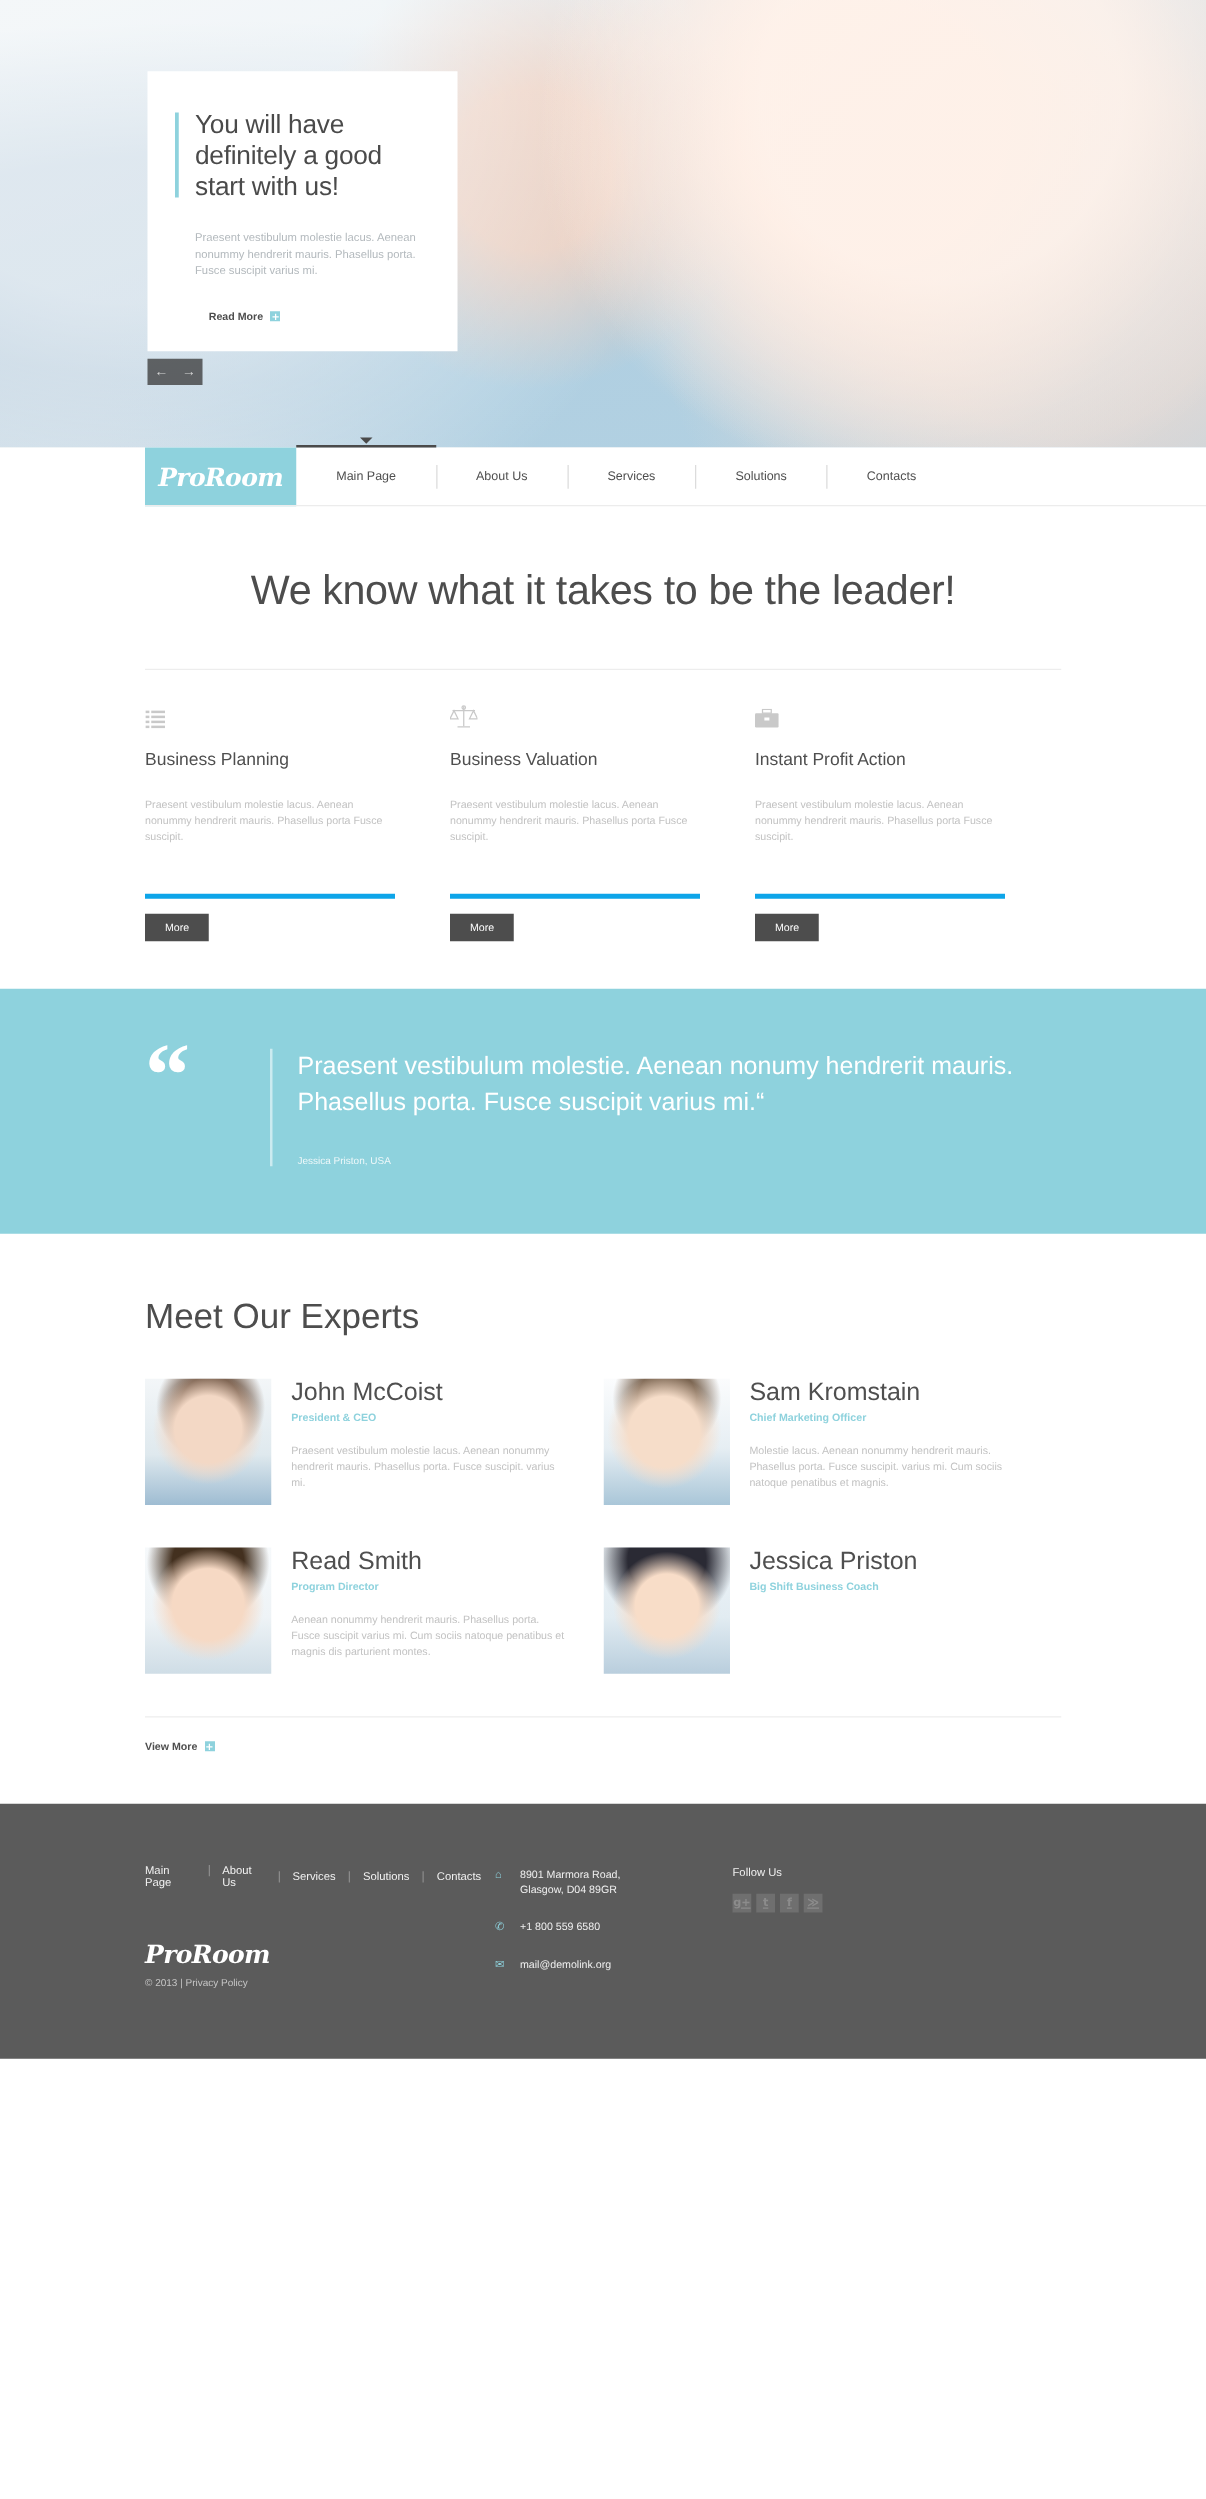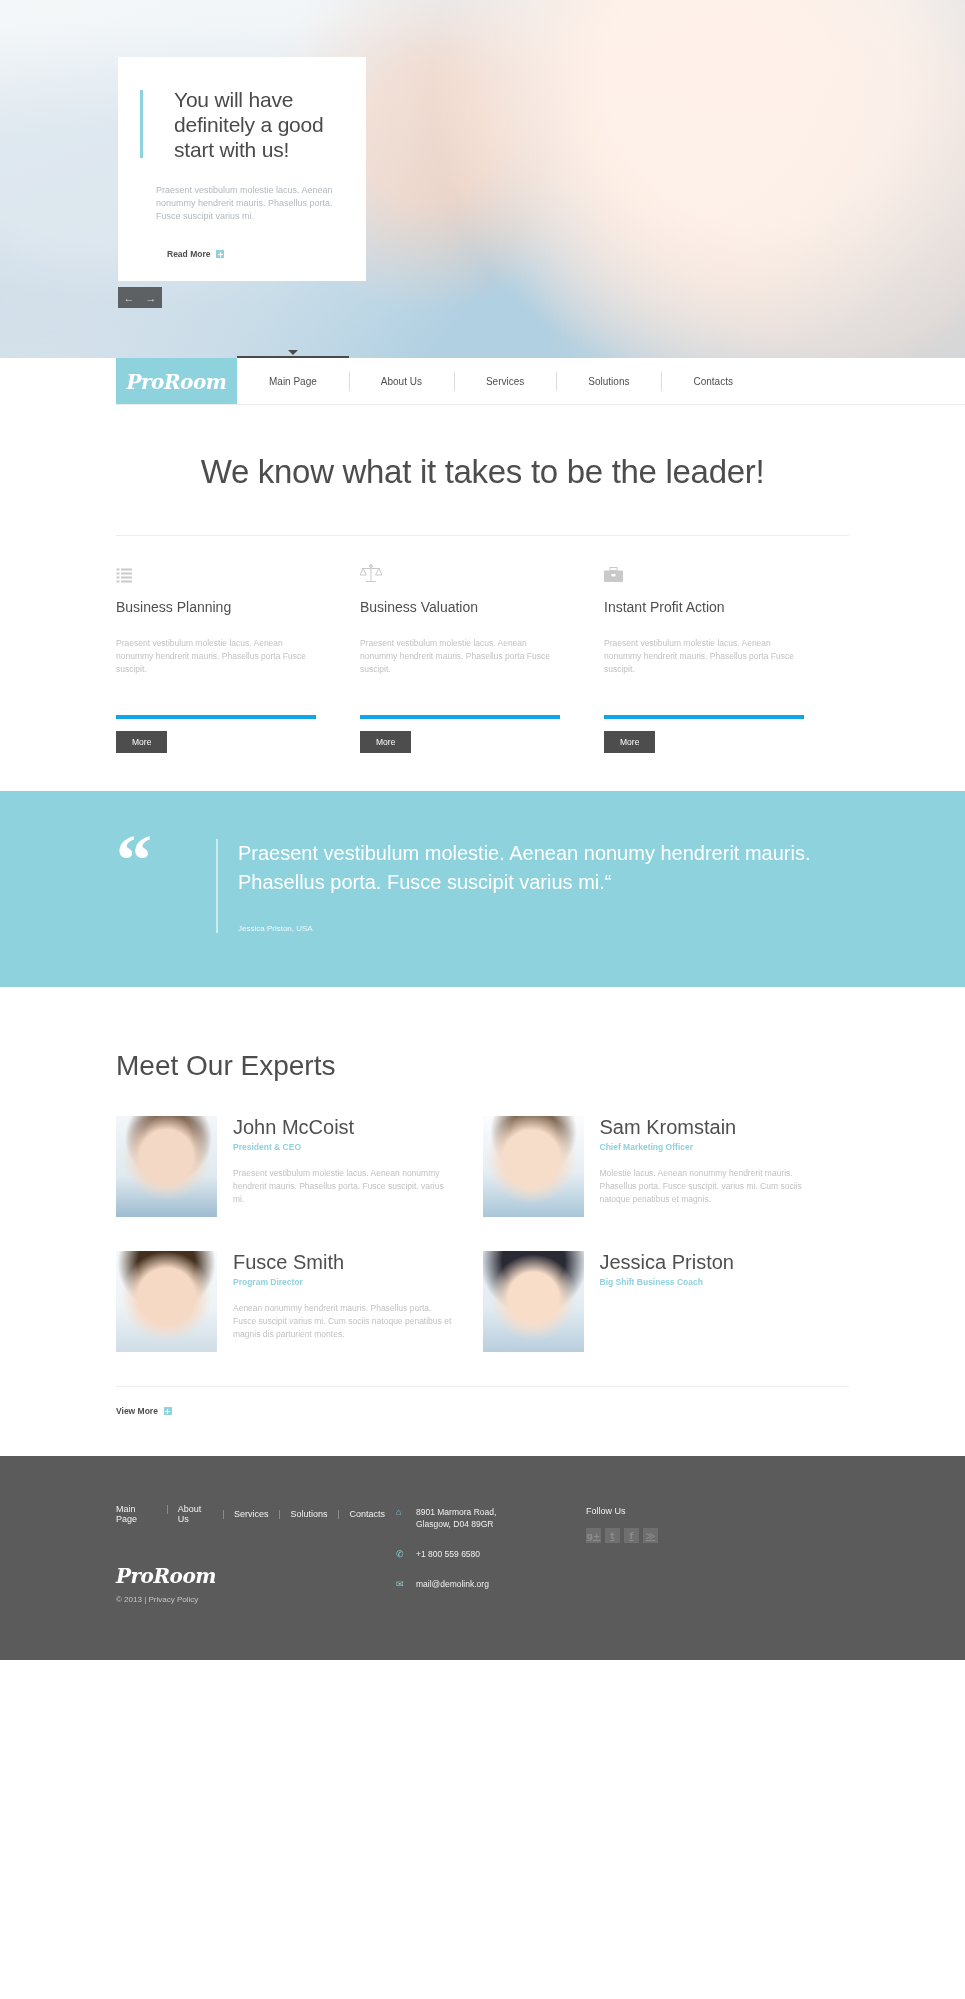--- a/index.html
+++ b/index.html
@@ -44,21 +44,21 @@
     left: 118px;
     top: 57px;
     width: 248px;
     min-height: 224px;
     background: #ffffff;
     padding: 30px 24px 18px 22px;
   }
   .hero-title-wrap {
     display: flex;
     align-items: stretch;
-    gap: 31px;
+    gap: 13px;
     margin-bottom: 22px;
   }
   .hero-bar {
     width: 3px;
     background: #8ed2dd;
     flex: 0 0 3px;
     margin-top: 3px;
     margin-bottom: 4px;
   }
   .hero-title {
@@ -277,21 +277,21 @@
     margin-top: 27px;
     font-size: 8px;
     color: rgba(255,255,255,0.85);
   }
 
   
   .experts-heading {
     font-size: 28px;
     font-weight: 300;
     color: #4d4d4d;
-    padding-top: 63px;
+    padding-top: 50px;
     padding-bottom: 34px;
   }
   .experts-grid {
     display: flex;
     flex-wrap: wrap;
   }
   .expert {
     width: 50%;
     display: flex;
     padding-bottom: 34px;
@@ -560,21 +560,21 @@
           <div class="expert-info">
             <div class="expert-name">Sam Kromstain</div>
             <div class="expert-role">Chief Marketing Officer</div>
             <div class="expert-bio">Molestie lacus. Aenean nonummy hendrerit mauris. Phasellus porta. Fusce suscipit. varius mi. Cum sociis natoque penatibus et magnis.</div>
           </div>
         </div>
 
         <div class="expert">
           <div class="expert-photo ph-c"></div>
           <div class="expert-info">
-            <div class="expert-name">Fusce Smith</div>
+            <div class="expert-name">Read Smith</div>
             <div class="expert-role">Program Director</div>
             <div class="expert-bio">Aenean nonummy hendrerit mauris. Phasellus porta. Fusce suscipit varius mi. Cum sociis natoque penatibus et magnis dis parturient montes.</div>
           </div>
         </div>
 
         <div class="expert">
           <div class="expert-photo ph-d"></div>
           <div class="expert-info">
             <div class="expert-name">Jessica Priston</div>
             <div class="expert-role">Big Shift Business Coach</div>

